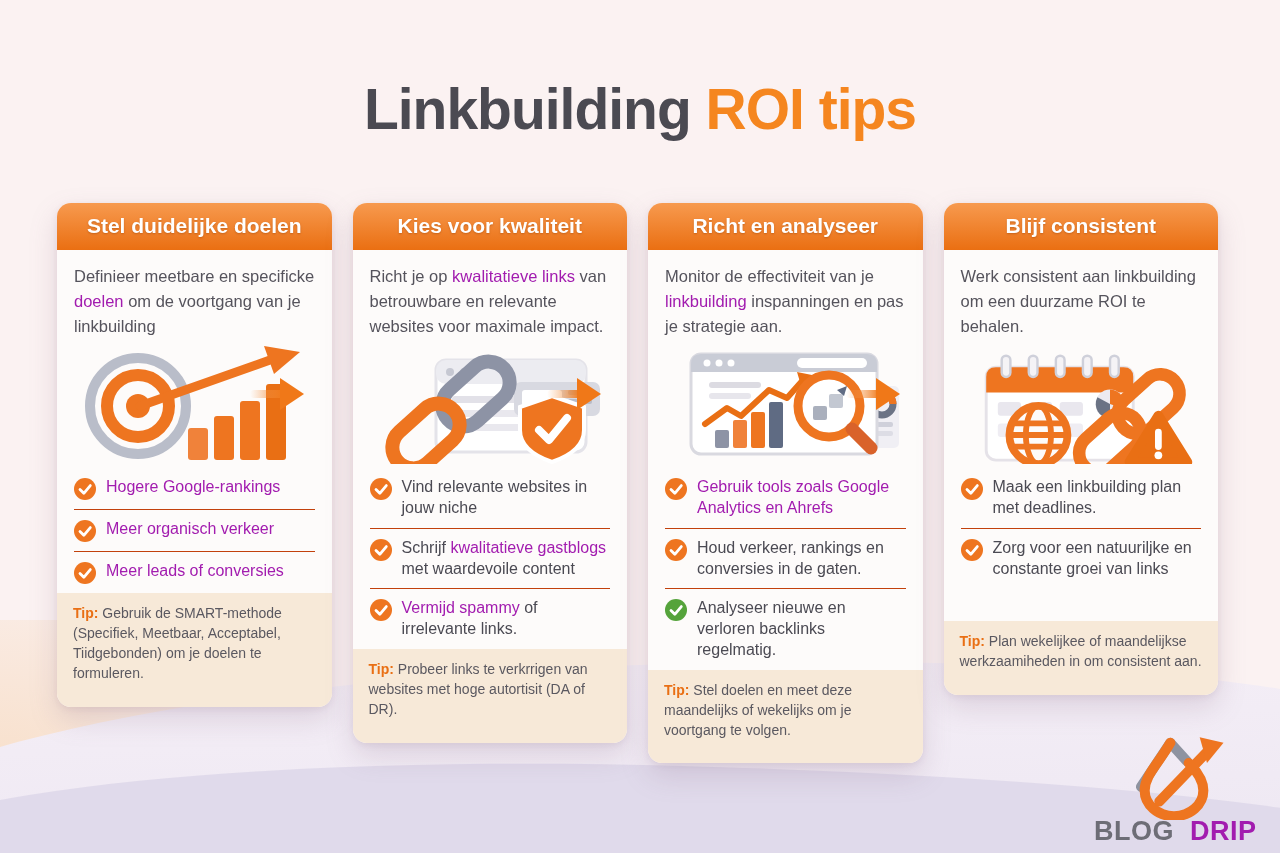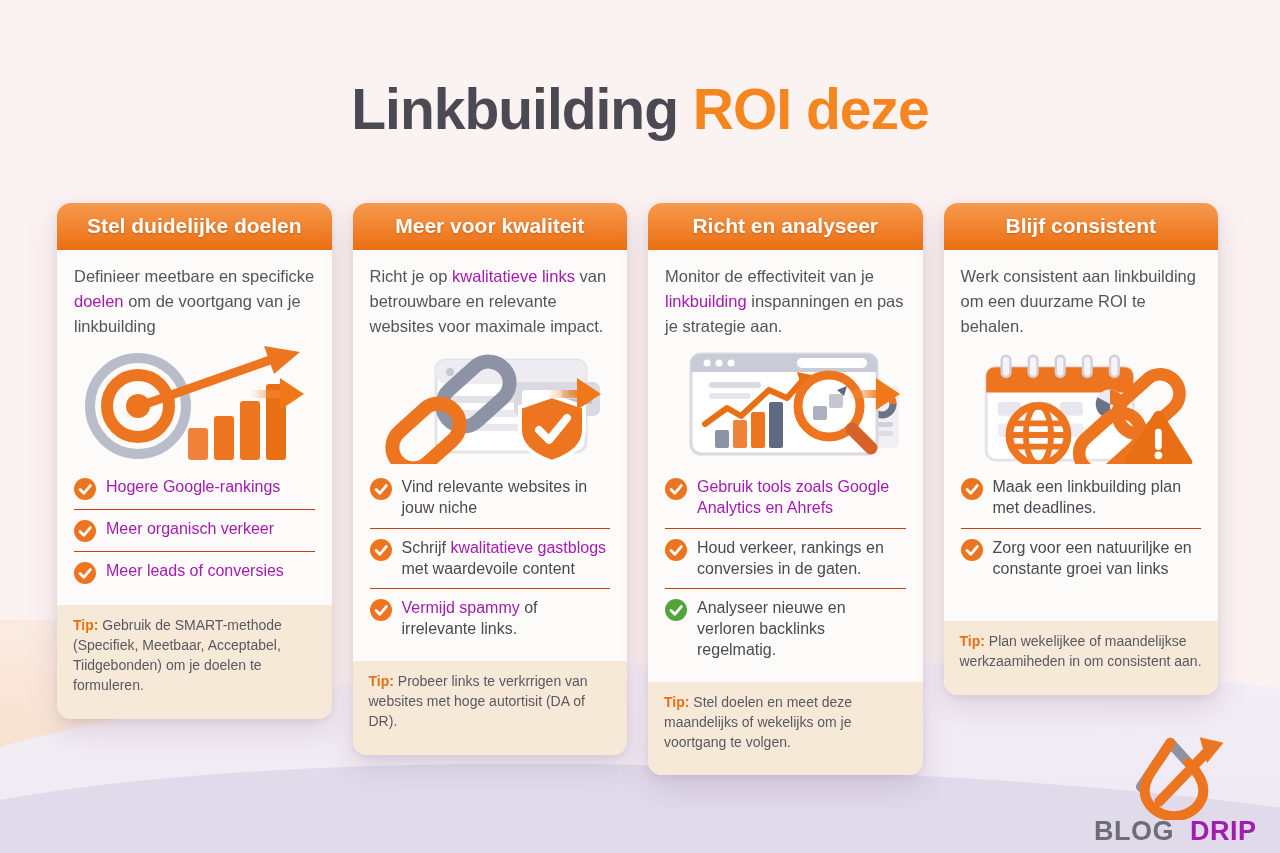--- a/index.html
+++ b/index.html
@@ -28,21 +28,21 @@
   .title .accent { color:#f5861f; }
 
   
   .cards { position:absolute; left:57px; top:203px; width:1161px; display:flex; gap:21px; align-items:flex-start; }
   .card { flex:1 1 0; background:#fdfbfa; border-radius:14px;
     box-shadow:0 12px 28px rgba(140,110,135,.22), 0 2px 6px rgba(140,110,135,.12);
     display:flex; flex-direction:column; min-height:492px; }
   .card-header { background:linear-gradient(#f79a4f,#ea6f12); color:#fff; font-weight:700;
     font-size:21px; text-align:center; padding:11px 6px 12px; border-radius:14px 14px 0 0;
     text-shadow:0 1px 2px rgba(120,50,0,.35); }
-  .card-body { padding:14px 17px 12px; flex:1; display:flex; flex-direction:column; }
+  .card-body { padding:14px 17px 0; flex:1; display:flex; flex-direction:column; }
   .desc { font-size:16.5px; line-height:1.5; color:#55535c; }
   .icon-area { height:122px; display:flex; align-items:center; justify-content:center; margin:6px 0 2px; }
   .icon-area svg { width:100%; max-width:232px; height:118px; }
 
   .checklist { display:flex; flex-direction:column; }
   .check-item { display:flex; gap:10px; align-items:flex-start; padding:9px 0;
     border-top:1px solid #c2410c; font-size:16px; line-height:1.3; color:#4b4a53; }
   .checklist .check-item:first-child { border-top:none; }
   .ci { flex:0 0 22px; margin-top:1px; }
   .ci svg { width:22px; height:22px; display:block; }
@@ -64,21 +64,21 @@
 </style>
 </head>
 <body>
 
 <div class="stage">
   <div class="peach"></div>
   <div class="wave1"></div>
   <div class="wave2"></div>
 
   <div class="title">
-    <span>Linkbuilding</span><span class="accent"> ROI deze</span>
+    <span>Linkbuilding</span><span class="accent"> ROI tips</span>
   </div>
 
   <div class="cards">
 
     <div class="card">
       <div class="card-header">Stel duidelijke doelen</div>
       <div class="card-body">
         <div class="desc"><span>Definieer meetbare en specificke </span><span class="seg-b">doelen</span><span> om de voortgang van je linkbuilding</span></div>
         <div class="icon-area">
           <svg viewBox="0 0 232 118">
@@ -123,21 +123,21 @@
             <span class="ci-text"><span class="seg-b">Meer leads of conversies</span></span>
           </div>
         </div>
       </div>
       <div class="tip">
         <span class="tip-label">Tip:</span><span> Gebruik de SMART-methode (Specifiek, Meetbaar, Acceptabel, Tiidgebonden) om je doelen te formuleren.</span>
       </div>
     </div>
 
     <div class="card">
-      <div class="card-header">Meer voor kwaliteit</div>
+      <div class="card-header">Kies voor kwaliteit</div>
       <div class="card-body">
         <div class="desc"><span>Richt je op </span><span class="seg-b">kwalitatieve links</span><span> van betrouwbare en relevante websites voor maximale impact.</span></div>
         <div class="icon-area">
           <svg viewBox="0 0 232 118">
             <rect x="62" y="14" width="150" height="92" rx="10" fill="#ffffff" stroke="#e4e3e9" stroke-width="3"></rect>
             <rect x="62" y="14" width="150" height="24" rx="10" fill="#ececf1"></rect>
             <circle cx="76" cy="26" r="4" fill="#c6c8d2"></circle>
               <circle cx="90" cy="26" r="4" fill="#c6c8d2"></circle>
             <rect x="78" y="50" width="80" height="7" rx="3" fill="#e2e1e8"></rect>
             <rect x="78" y="64" width="96" height="7" rx="3" fill="#e9e8ee"></rect>

